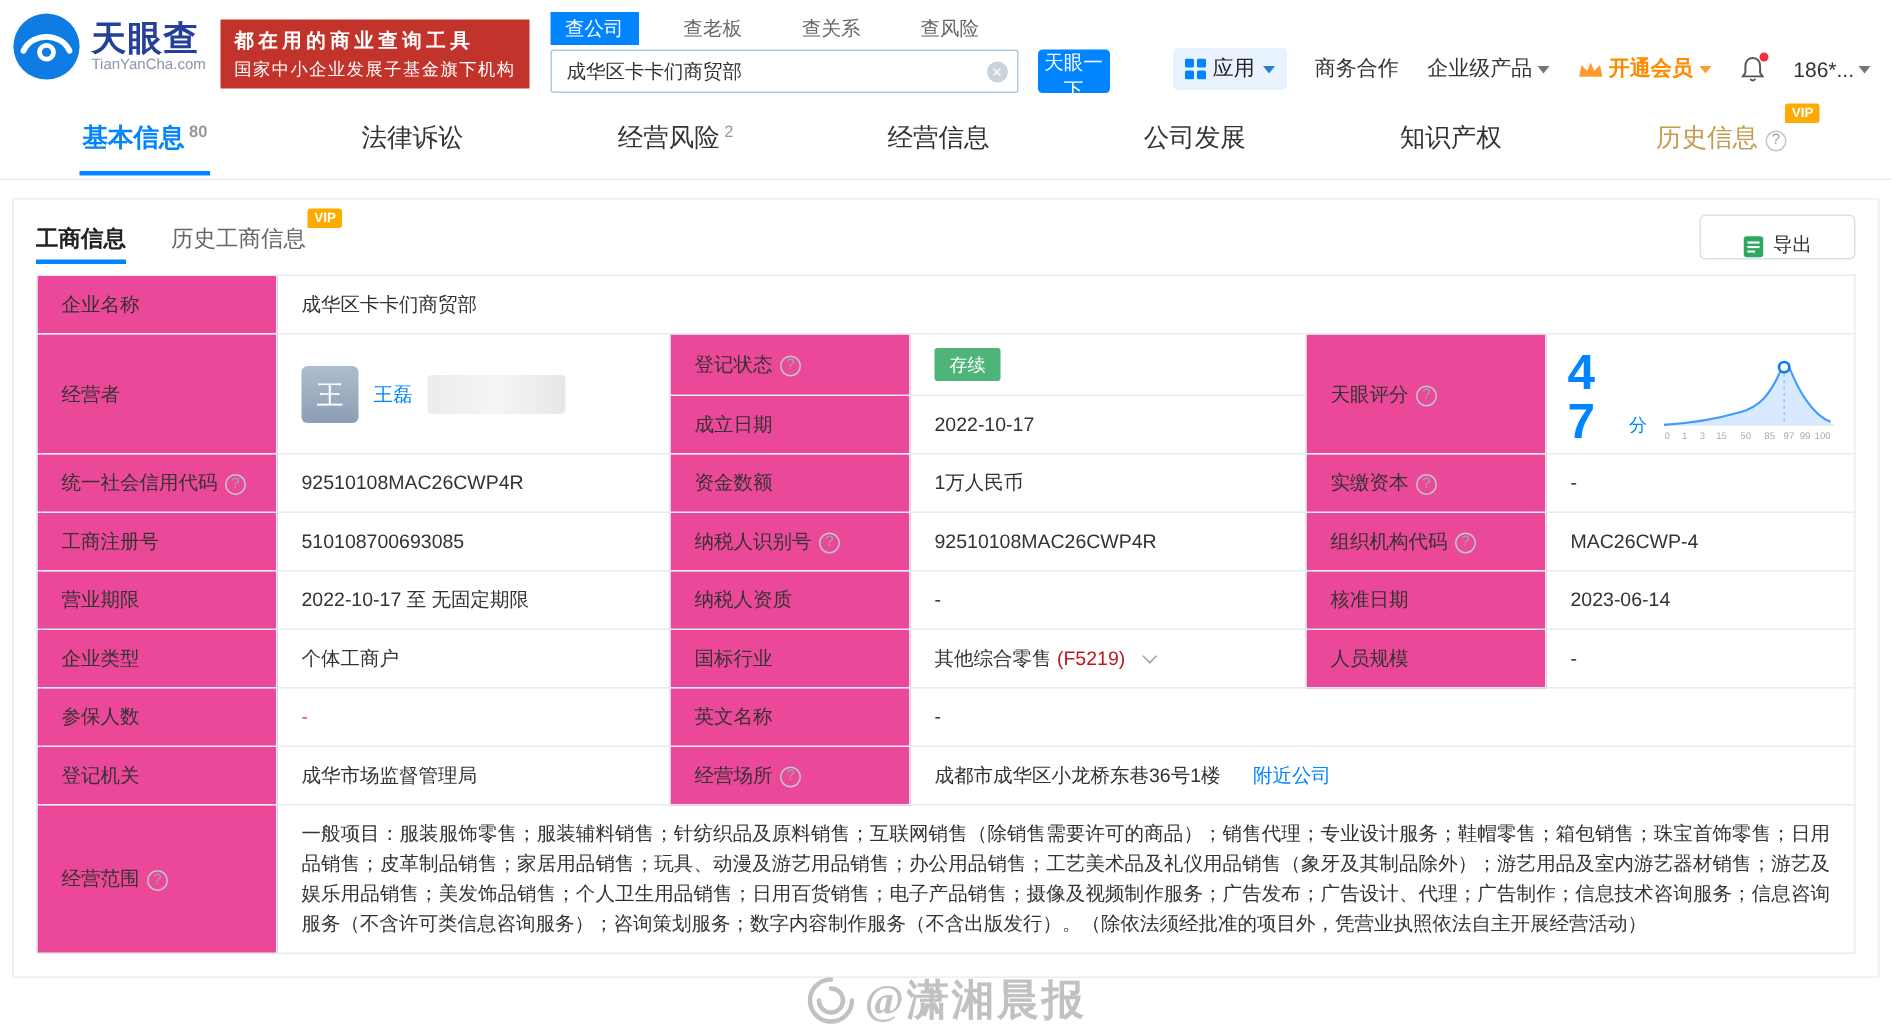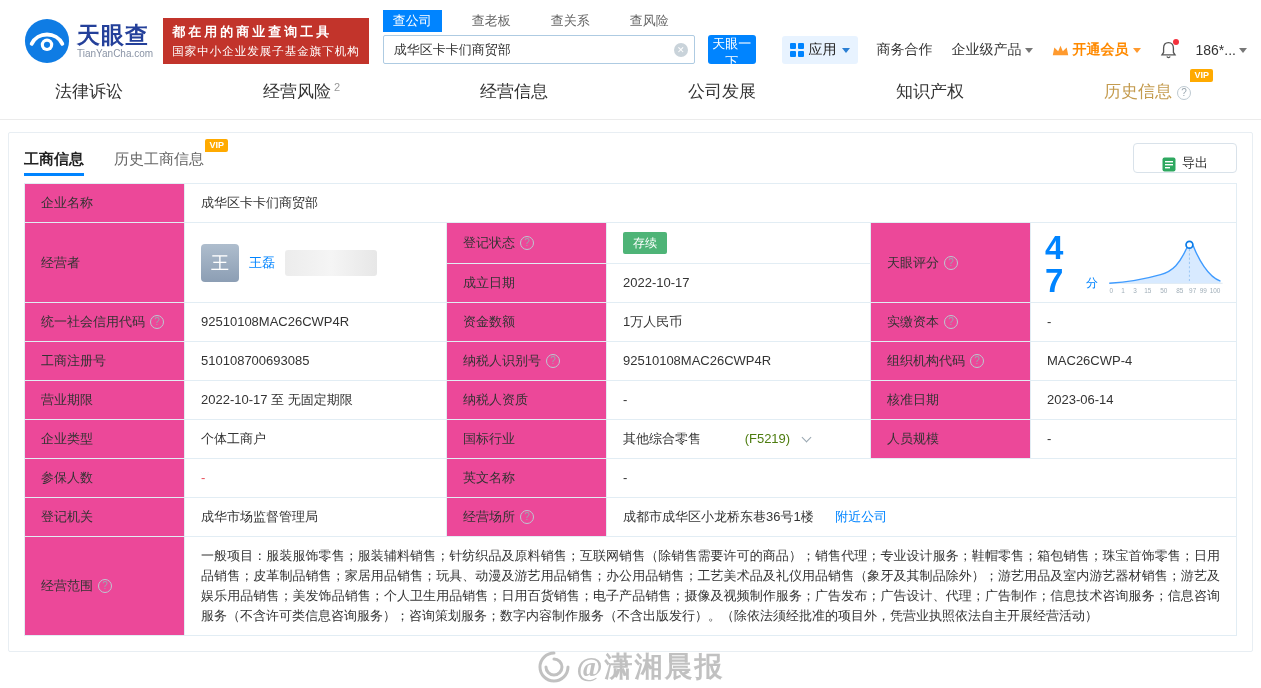--- a/index.html
+++ b/index.html
@@ -2,21 +2,21 @@
 <html><head>
 <meta charset="utf-8">
 <style>
   * { box-sizing: border-box; margin: 0; padding: 0; }
   body {
     width: 1261px; height: 688px; overflow: hidden; background: #fff;
     font-family: "Liberation Sans", "DejaVu Sans", sans-serif;
     color: #333; position: relative;
   }
   
-  .topbar { display: flex; align-items: flex-end; padding: 8px 14px 0 24px; height: 64px; }
+  .topbar { display: flex; align-items: flex-start; padding: 8px 14px 0 8px; height: 64px; }
   .logo { display: flex; align-items: center; gap: 7px; cursor: pointer; }
   .logo-eye { width: 46px; height: 46px; }
   .brand { font-size: 23px; font-weight: bold; color: #24409a; line-height: 1.1; letter-spacing: 1px; }
   .brand-domain { font-size: 10px; color: #8a94a6; }
   .slogan { background: #c2342b; color: #fff; margin-left: 10px; margin-top: 5px; padding: 5px 9px; }
   .slogan-l1 { font-size: 13px; font-weight: bold; letter-spacing: 3px; white-space: nowrap; }
   .slogan-l2 { font-size: 11.5px; letter-spacing: 1px; margin-top: 3px; white-space: nowrap; }
   .search-block { margin-left: 14px; }
   .search-tabs { display: flex; gap: 20px; align-items: center; height: 22px; }
   .stab { font-size: 13px; color: #666; cursor: pointer; padding: 2px 10px; }
@@ -71,21 +71,21 @@
   td.lab { background: #ec4899; color: #55626c; }
   .status-badge { display: inline-block; background: #4eb477; color: #fff; font-size: 12px; padding: 2px 10px; border-radius: 2px; line-height: 18px; }
   .op-cell { display: flex; align-items: center; gap: 10px; }
   .avatar { width: 38px; height: 38px; border-radius: 4px; background: linear-gradient(180deg, #aebdcd, #8c9eb4);
     color: #fff; font-size: 18px; display: flex; align-items: center; justify-content: center; flex: 0 0 auto; }
   .op-name { color: #0084ff; cursor: pointer; }
   .blur-box { width: 92px; height: 26px; border-radius: 3px; background: linear-gradient(90deg, #ececec, #f5f5f5, #e7e7e7); }
   .red-dash { color: #e8505b; }
   .link { color: #0084ff; cursor: pointer; }
   .near-link { margin-left: 18px; }
-  .gray { color: #4d7c0f; margin-left: 40px; }
+  .gray { color: #b91c1c; }
   .chevron { display: inline-block; width: 7px; height: 7px; border-right: 1.5px solid #98a6b0; border-bottom: 1.5px solid #98a6b0;
     transform: rotate(45deg); margin-left: 9px; vertical-align: 2px; cursor: pointer; }
   .score-cell { padding: 4px 8px 2px 14px !important; }
   .score-wrap { display: flex; align-items: center; gap: 8px; }
   .score-num { font-size: 33px; font-weight: bold; color: #0084ff; line-height: 1; }
   .score-fen { font-size: 12px; color: #0084ff; margin-left: 1px; align-self: flex-end; padding-bottom: 4px; }
   .score-chart { width: 122px; height: 62px; flex: 0 0 auto; }
   .scope-val { line-height: 22px; text-align: justify; }
   
   .watermark { position: absolute; left: 50%; transform: translateX(-50%); bottom: 2px;
@@ -161,20 +161,23 @@
       <i class="dot"></i>
     </span>
     <span class="nav-item">
       <span>186*...</span>
       <i class="caret"></i>
     </span>
   </nav>
 </header>
 
 <div class="main-tabs">
+  <div class="main-tab active">
+    <span>基本信息</span><sup>80</sup>
+  </div>
   <div class="main-tab">
     <span>法律诉讼</span>
   </div>
   <div class="main-tab">
     <span>经营风险</span><sup>2</sup>
   </div>
   <div class="main-tab">
     <span>经营信息</span>
   </div>
   <div class="main-tab">

